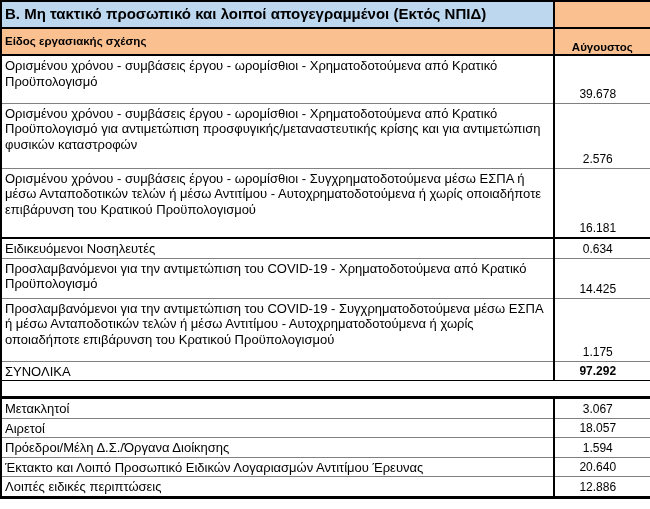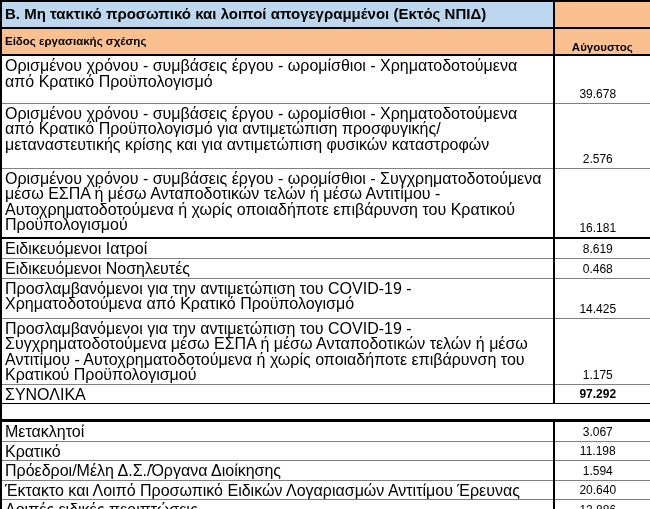--- a/index.html
+++ b/index.html
@@ -18,21 +18,21 @@
     font-family:"Liberation Sans",sans-serif;
     color:#000;
   }
   col.c-label{width:553px;}
   col.c-value{width:97px;}
   td{padding:0;vertical-align:top;overflow:hidden;}
 
   td.label{
     border-left:2px solid var(--line-black);
     padding:2px 4px 1px 3px;
-    font-size:16px;
+    font-size:13px;
     line-height:15.5px;
   }
   td.value{
     border-left:2px solid var(--line-black);
     border-right:3px solid var(--line-black);
     text-align:center;
     vertical-align:bottom;
     padding:0 11px 2px 2px;
     font-size:12px;
   }
@@ -106,28 +106,24 @@
     <tr class="sep h65">
       <td class="label">Ορισμένου χρόνου - συμβάσεις έργου - ωρομίσθιοι - Χρηματοδοτούμενα από Κρατικό Προϋπολογισμό για  αντιμετώπιση προσφυγικής/μεταναστευτικής κρίσης και για αντιμετώπιση φυσικών καταστροφών</td>
       <td class="value">2.576</td>
     </tr>
 
     <tr class="bb2 h70">
       <td class="label">Ορισμένου χρόνου - συμβάσεις έργου - ωρομίσθιοι - Συγχρηματοδοτούμενα μέσω ΕΣΠΑ ή μέσω Ανταποδοτικών τελών ή μέσω Αντιτίμου - Αυτοχρηματοδοτούμενα ή χωρίς οποιαδήποτε επιβάρυνση του Κρατικού Προϋπολογισμού</td>
       <td class="value">16.181</td>
     </tr>
 
-    <tr class="sep h20">
-      <td class="label">Ειδικευόμενοι Ιατροί</td>
-      <td class="value">8.619</td>
-    </tr>
 
     <tr class="sep h20">
       <td class="label">Ειδικευόμενοι Νοσηλευτές</td>
-      <td class="value">0.468</td>
+      <td class="value">0.634</td>
     </tr>
 
     <tr class="sep h40">
       <td class="label">Προσλαμβανόμενοι για την αντιμετώπιση του COVID-19 - Χρηματοδοτούμενα από Κρατικό Προϋπολογισμό</td>
       <td class="value">14.425</td>
     </tr>
 
     <tr class="sep h63">
       <td class="label">Προσλαμβανόμενοι για την αντιμετώπιση του COVID-19 - Συγχρηματοδοτούμενα μέσω ΕΣΠΑ ή μέσω Ανταποδοτικών τελών ή μέσω Αντιτίμου - Αυτοχρηματοδοτούμενα ή χωρίς οποιαδήποτε επιβάρυνση του Κρατικού Προϋπολογισμού</td>
       <td class="value">1.175</td>
@@ -143,22 +139,22 @@
       <td class="label"></td>
       <td class="value"></td>
     </tr>
 
     <tr class="sep h17">
       <td class="label">Μετακλητοί</td>
       <td class="value">3.067</td>
     </tr>
 
     <tr class="sep h17">
-      <td class="label">Κρατικό</td>
-      <td class="value">11.198</td>
+      <td class="label">Αιρετοί</td>
+      <td class="value">18.057</td>
     </tr>
 
     <tr class="sep h17">
       <td class="label">Πρόεδροι/Μέλη Δ.Σ./Όργανα Διοίκησης</td>
       <td class="value">1.594</td>
     </tr>
 
     <tr class="sep h17">
       <td class="label">Έκτακτο και Λοιπό Προσωπικό Ειδικών Λογαριασμών Αντιτίμου Έρευνας</td>
       <td class="value">20.640</td>

